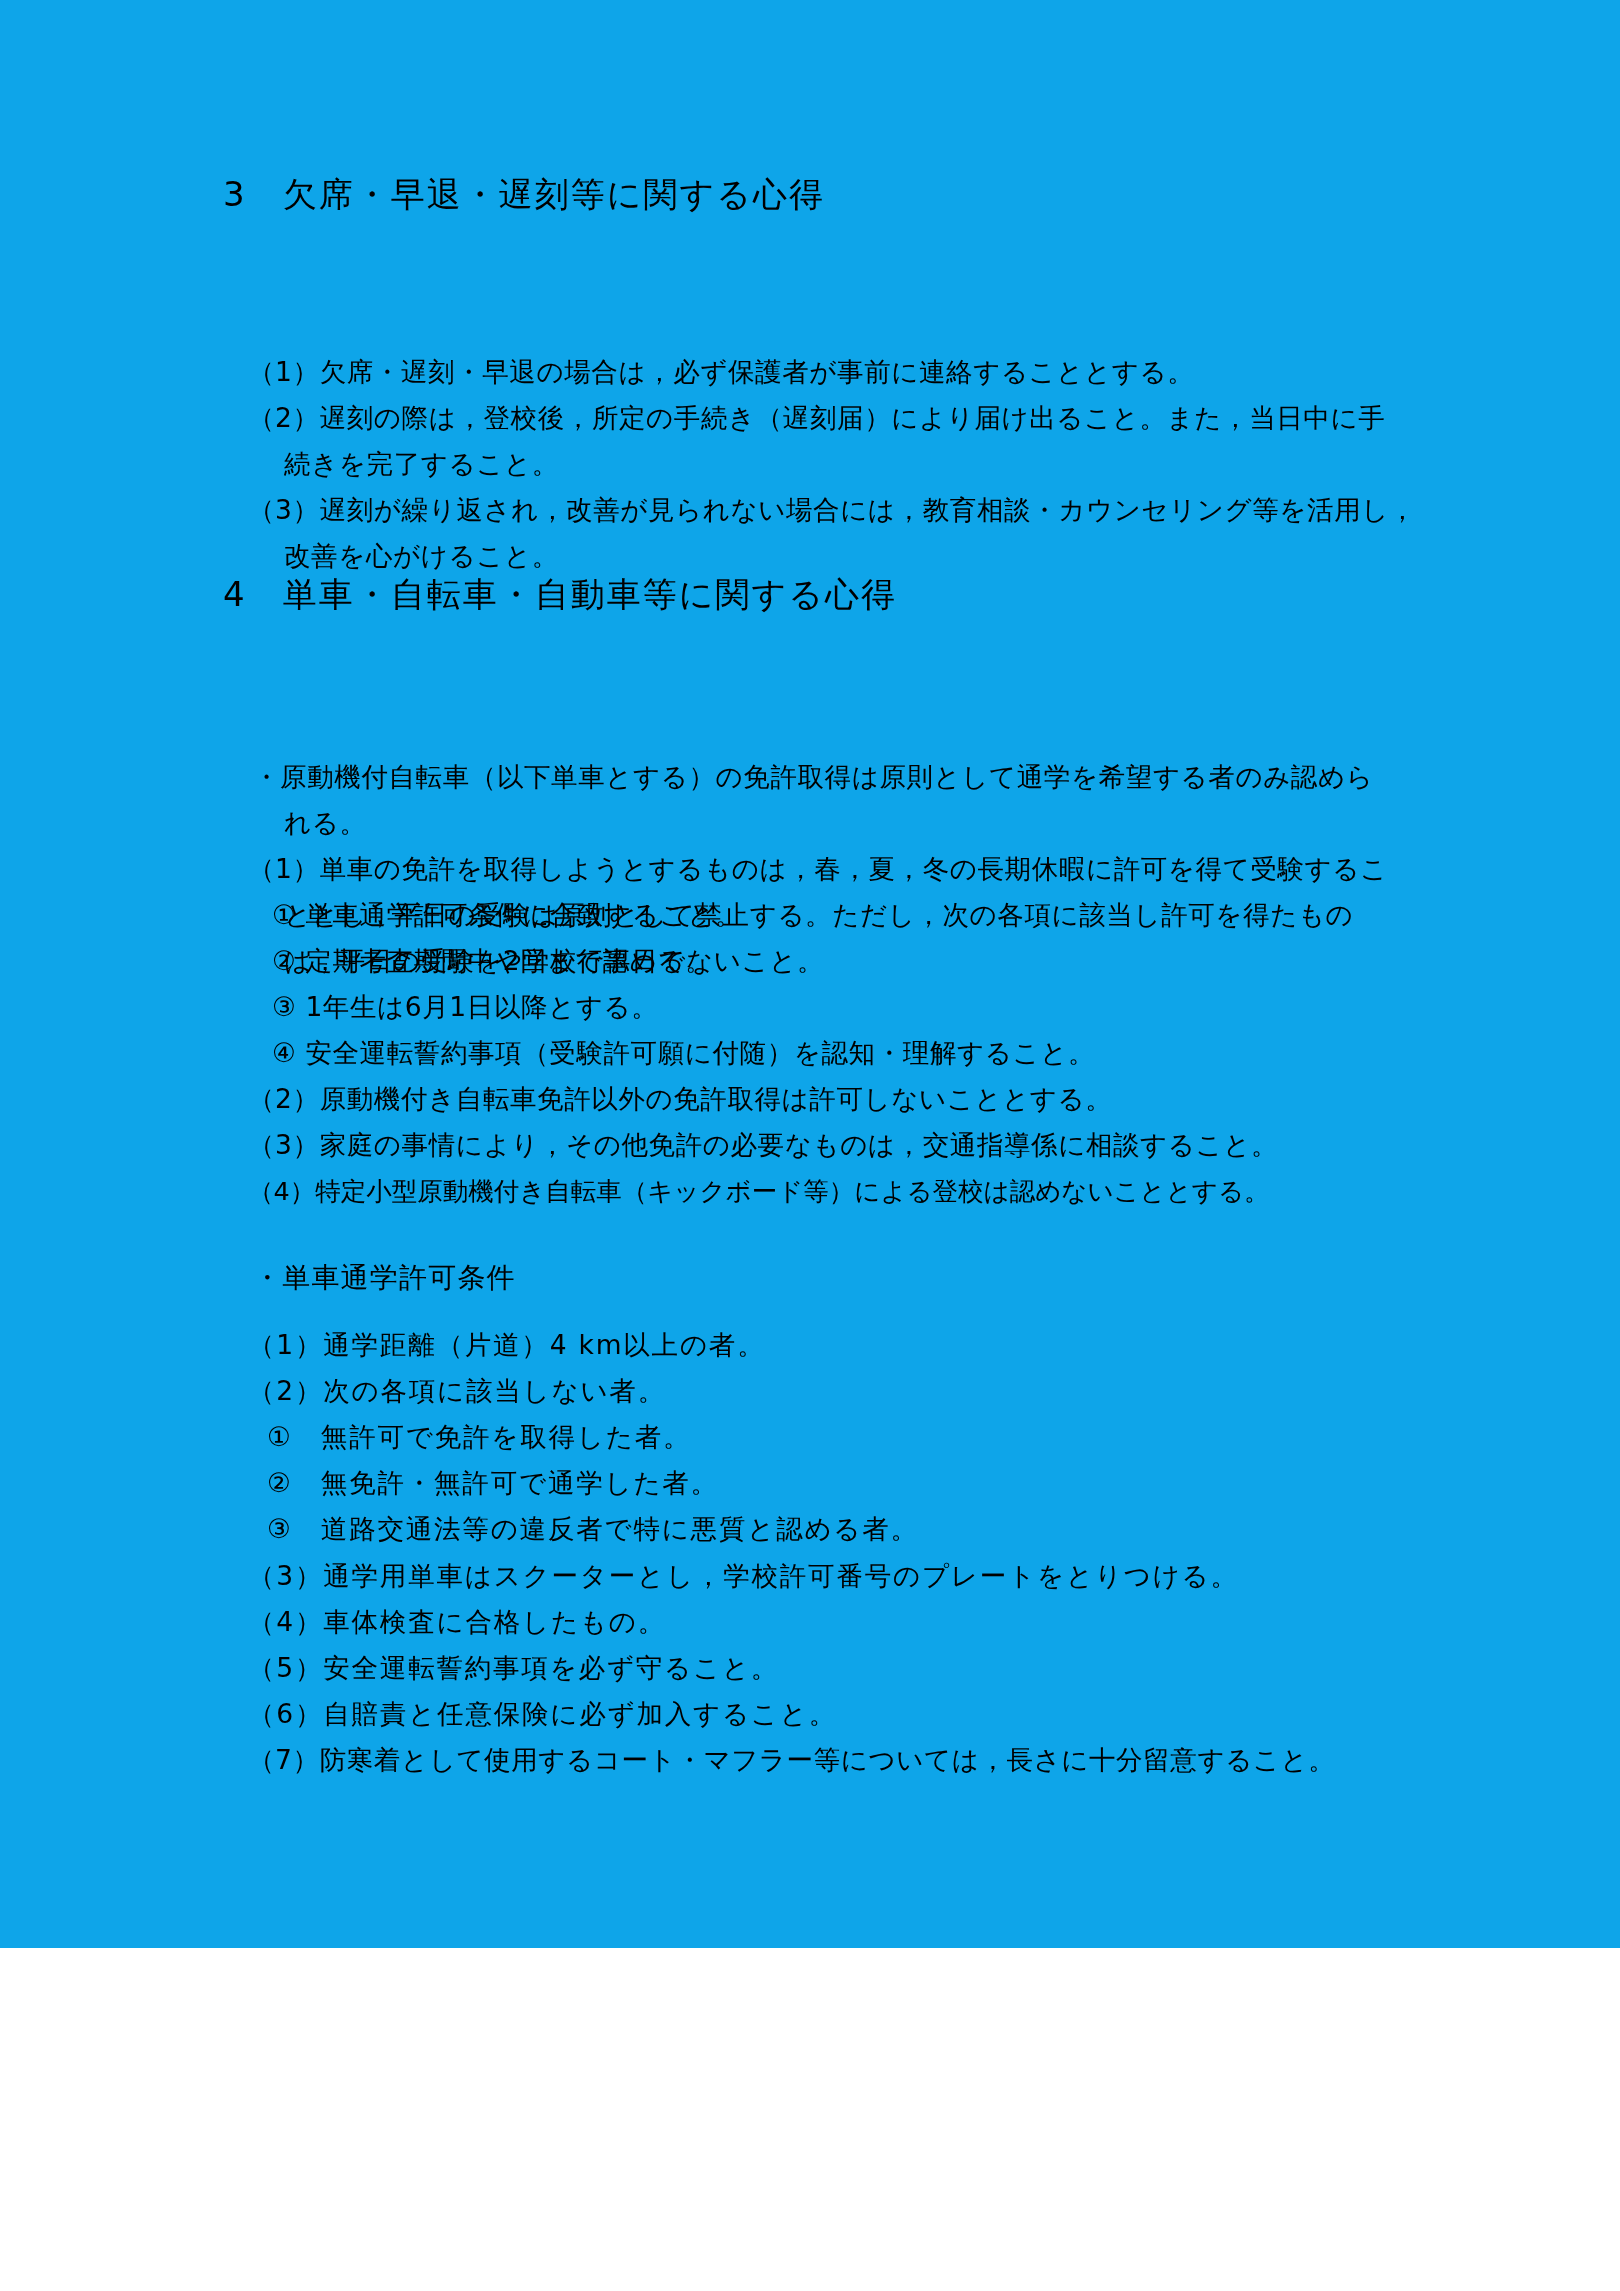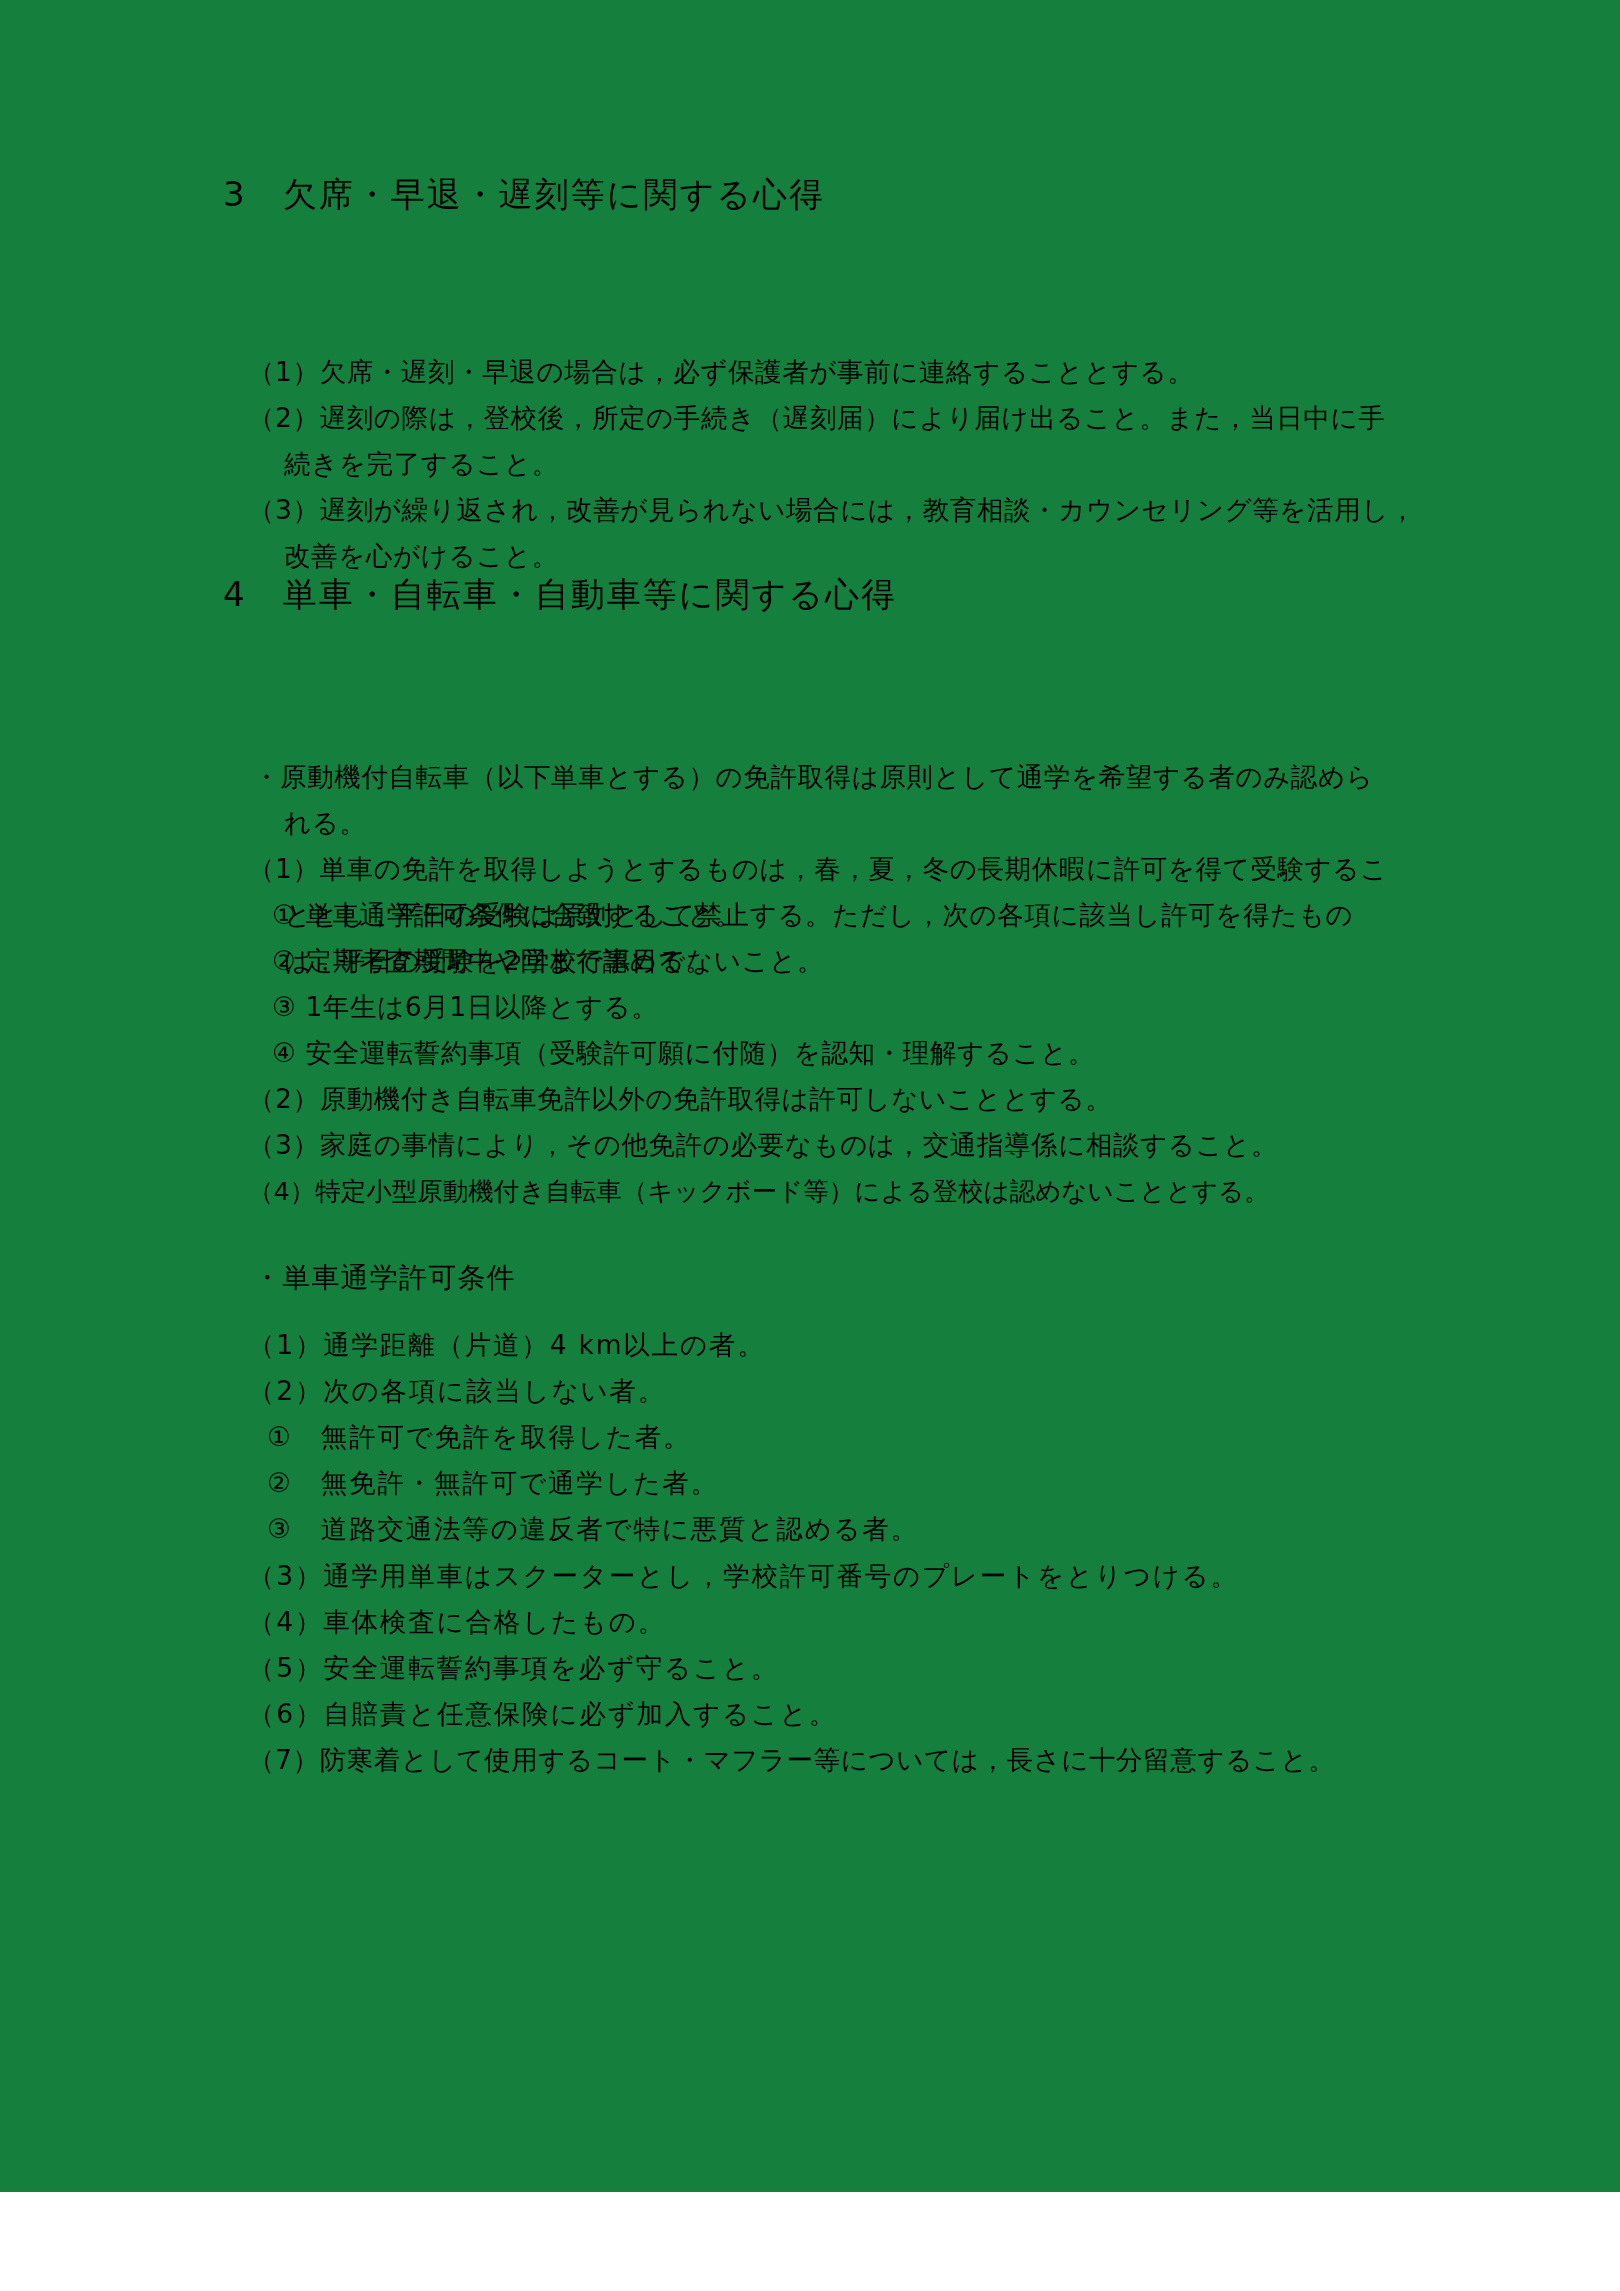--- a/index.html
+++ b/index.html
@@ -14,22 +14,22 @@
     font-family: "DejaVu Sans", "Liberation Sans", sans-serif;
     color: #000000;
     -webkit-font-smoothing: none;
   }
 
   .page {
     position: absolute;
     top: 0;
     left: 0;
     width: 1620px;
-    height: 2192px;
-    background: #15803d;
+    height: 1948px;
+    background: #0ea5e9;
     overflow: hidden;
   }
 
   
   .section {
     position: absolute;
     left: 0;
     width: 1620px;
   }
 

